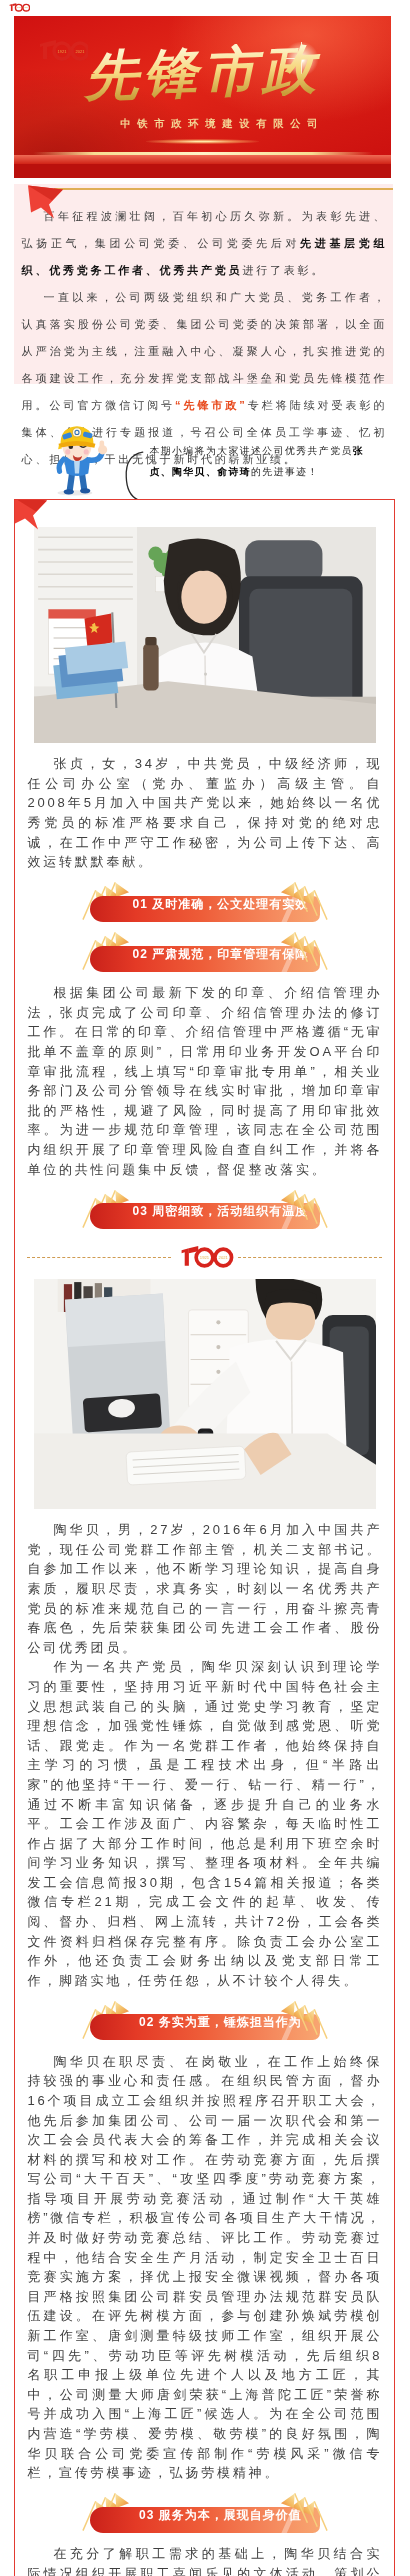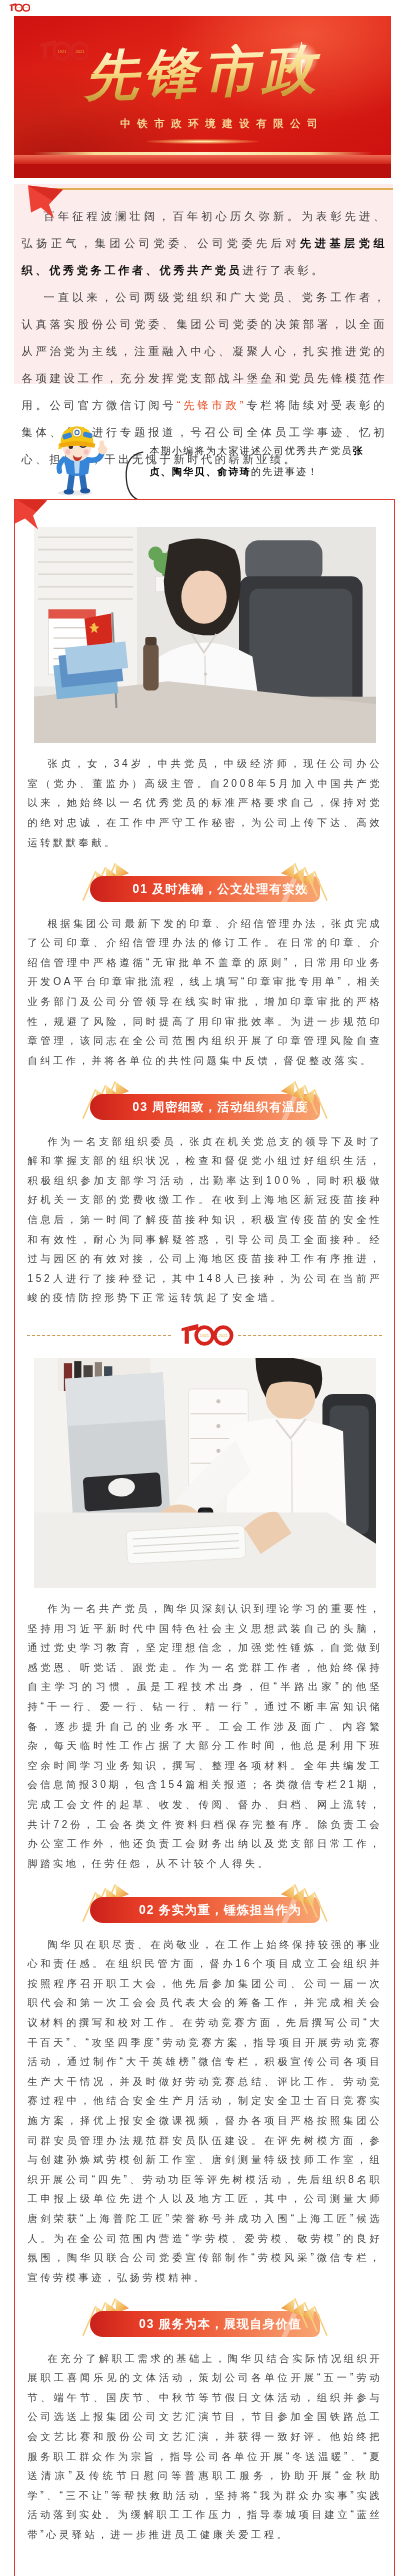--- a/index.html
+++ b/index.html
@@ -39,46 +39,46 @@
 
   
   .intro { position:absolute; top:184px; left:14.4px; width:379px; height:200px;
     background:#fdecec; padding:18.5px 6.2px 0 7.2px; }
   .goldline-top { position:absolute; top:4.1px; left:40px; right:0; height:2.1px; background:#dfae55; }
   .corner { position:absolute; width:40px; height:41px; }
   .corner.intro-c { top:-2.1px; left:11.3px; }
   .ptext { font-size:11px; line-height:27px; letter-spacing:2.8px; color:#3f3f3f;
     text-align:justify; text-indent:2em; }
   .ptext b { color:#111; }
-  .hl { color:#e8491c; font-weight:400; }
+  .hl { color:#e8491c; font-weight:700; }
 
   
   .mascot-row { position:absolute; top:393px; left:14.4px; width:379px; height:103px; }
   .mascot { position:absolute; left:23px; top:25px; width:82px; height:78px; }
   .bubble { position:absolute; left:111px; top:4.1px; width:258px;margin-top:44px; }
   .bubble-arc { position:absolute; left:-3.1px; top:9.3px; width:24px; height:62px; }
   .bubble-text { font-size:9.8px; line-height:20.6px; letter-spacing:1.5px; color:#222; padding-left:24px; }
   .bubble-text b { color:#000; }
 
   
   .mainbox { position:absolute; top:499px; left:14.4px; width:381px; height:3376px;
     border:1px solid #e23b31; background:#fff; overflow:hidden; padding:27px 12px 0 12px; }
   .mainbox-c { top:-7.2px; left:-5.2px; }
 
   .photo { display:block; width:342px; height:216px; margin:0 auto 11.3px auto; }
   .photo.p2 { height:230px; }
 
-  .bio, .sec-body { font-size:10px; line-height:19.6px; letter-spacing:2.8px; color:#3f3f3f;
+  .bio, .sec-body { font-size:13px; line-height:19.6px; letter-spacing:2.8px; color:#3f3f3f;
     text-align:justify; text-indent:2em; }
 
   
   .banner { position:relative; width:230px; height:26px; margin:24px auto 11.3px auto; }
   .ribbon { position:absolute; inset:0; border-radius:13px 7.2px 7.2px 13px;
     background:linear-gradient(90deg,#c9211a 0%,#e43a26 20%,#ee5c38 48%,#f58a5e 80%,#f8a671 100%);
-    display:flex; align-items:center; justify-content:center; overflow:hidden;padding-left:31px; }
+    display:flex; justify-content:center; overflow:hidden;padding-left:31px; }
   .ribbon::after { content:""; position:absolute; right:28px; top:-4.1px; width:5.2px; height:36px;
     background:rgba(255,255,255,.35); transform:rotate(24deg); }
   .ribbon span { color:#fff; font-weight:700; font-size:12px; letter-spacing:1px; white-space:nowrap; }
   .flags { position:absolute; width:49px; height:40px; top:-14.4px; }
   .flags.fl { left:-8.2px; }
   .flags.fr { right:-8.2px; transform:scaleX(-1); }
 
   
   .divider { display:flex; align-items:center; margin:15.5px 0 9.3px 0; height:25px; }
   .divider .dash { flex:1; border-top:1px dashed #cf9b52; }
@@ -249,34 +249,44 @@
           <use href="#flagset"></use>
         </svg>
       <div class="ribbon">
           <span>01 及时准确，公文处理有实效</span>
         </div>
       <svg class="flags fr" viewBox="0 0 100 80">
           <use href="#flagset"></use>
         </svg>
     </div>
 
+    <div class="banner">
+      <svg class="flags fl" viewBox="0 0 100 80">
+          <use href="#flagset"></use>
+        </svg>
+      <div class="ribbon">
+          <span>02 严肃规范，印章管理有保障</span>
+        </div>
+      <svg class="flags fr" viewBox="0 0 100 80">
+          <use href="#flagset"></use>
+        </svg>
+    </div>
     <p class="sec-body">根据集团公司最新下发的印章、介绍信管理办法，张贞完成了公司印章、介绍信管理办法的修订工作。在日常的印章、介绍信管理中严格遵循“无审批单不盖章的原则”，日常用印业务开发OA平台印章审批流程，线上填写“印章审批专用单”，相关业务部门及公司分管领导在线实时审批，增加印章审批的严格性，规避了风险，同时提高了用印审批效率。为进一步规范印章管理，该同志在全公司范围内组织开展了印章管理风险自查自纠工作，并将各单位的共性问题集中反馈，督促整改落实。</p>
 
     <div class="banner">
       <svg class="flags fl" viewBox="0 0 100 80">
           <use href="#flagset"></use>
         </svg>
       <div class="ribbon">
           <span>03 周密细致，活动组织有温度</span>
         </div>
       <svg class="flags fr" viewBox="0 0 100 80">
           <use href="#flagset"></use>
         </svg>
     </div>
-    <p class="sec-body">作为一名支部组织委员，张贞在机关党总支的领导下及时了解和掌握支部的组织状况，检查和督促党小组过好组织生活，积极组织参加支部学习活动，出勤率达到100%，同时积极做好机关一支部的党费收缴工作。在收到上海地区新冠疫苗接种信息后，第一时间了解疫苗接种知识，积极宣传疫苗的安全性和有效性，耐心为同事解疑答惑，引导公司员工全面接种。经过与园区的有效对接，公司上海地区疫苗接种工作有序推进，152人进行了接种登记，其中148人已接种，为公司在当前严峻的疫情防控形势下正常运转筑起了安全墙。</p>
 
     <div class="divider">
       <span class="dash"></span>
       <svg viewBox="0 0 104 48">
           <use href="#logo100red"></use>
         </svg>
       <span class="dash"></span>
     </div>
 
     <svg class="photo p2" viewBox="0 0 664 446" preserveAspectRatio="none">
@@ -325,20 +335,21 @@
         <rect x="180" y="330" width="230" height="64" rx="10" fill="#fafaf8" stroke="#dcd9d3"></rect>
         <g stroke="#d5d2cc" stroke-width="2">
           <line x1="192" y1="346" x2="398" y2="346"></line>
             <line x1="192" y1="360" x2="398" y2="360"></line>
             <line x1="192" y1="374" x2="398" y2="374"></line>
         </g>
       </g>
       <path d="M408,330 Q450,290 474,300 L500,340 L440,380 Z" fill="#edcdb0"></path>
     </svg>
 
+    <p class="bio">陶华贝，男，27岁，2016年6月加入中国共产党，现任公司党群工作部主管，机关二支部书记。自参加工作以来，他不断学习理论知识，提高自身素质，履职尽责，求真务实，时刻以一名优秀共产党员的标准来规范自己的一言一行，用奋斗擦亮青春底色，先后荣获集团公司先进工会工作者、股份公司优秀团员。</p>
 
     <p class="sec-body">作为一名共产党员，陶华贝深刻认识到理论学习的重要性，坚持用习近平新时代中国特色社会主义思想武装自己的头脑，通过党史学习教育，坚定理想信念，加强党性锤炼，自觉做到感党恩、听党话、跟党走。作为一名党群工作者，他始终保持自主学习的习惯，虽是工程技术出身，但“半路出家”的他坚持“干一行、爱一行、钻一行、精一行”，通过不断丰富知识储备，逐步提升自己的业务水平。工会工作涉及面广、内容繁杂，每天临时性工作占据了大部分工作时间，他总是利用下班空余时间学习业务知识，撰写、整理各项材料。全年共编发工会信息简报30期，包含154篇相关报道；各类微信专栏21期，完成工会文件的起草、收发、传阅、督办、归档、网上流转，共计72份，工会各类文件资料归档保存完整有序。除负责工会办公室工作外，他还负责工会财务出纳以及党支部日常工作，脚踏实地，任劳任怨，从不计较个人得失。</p>
 
     <div class="banner">
       <svg class="flags fl" viewBox="0 0 100 80">
           <use href="#flagset"></use>
         </svg>
       <div class="ribbon">
           <span>02 务实为重，锤炼担当作为</span>
         </div>

